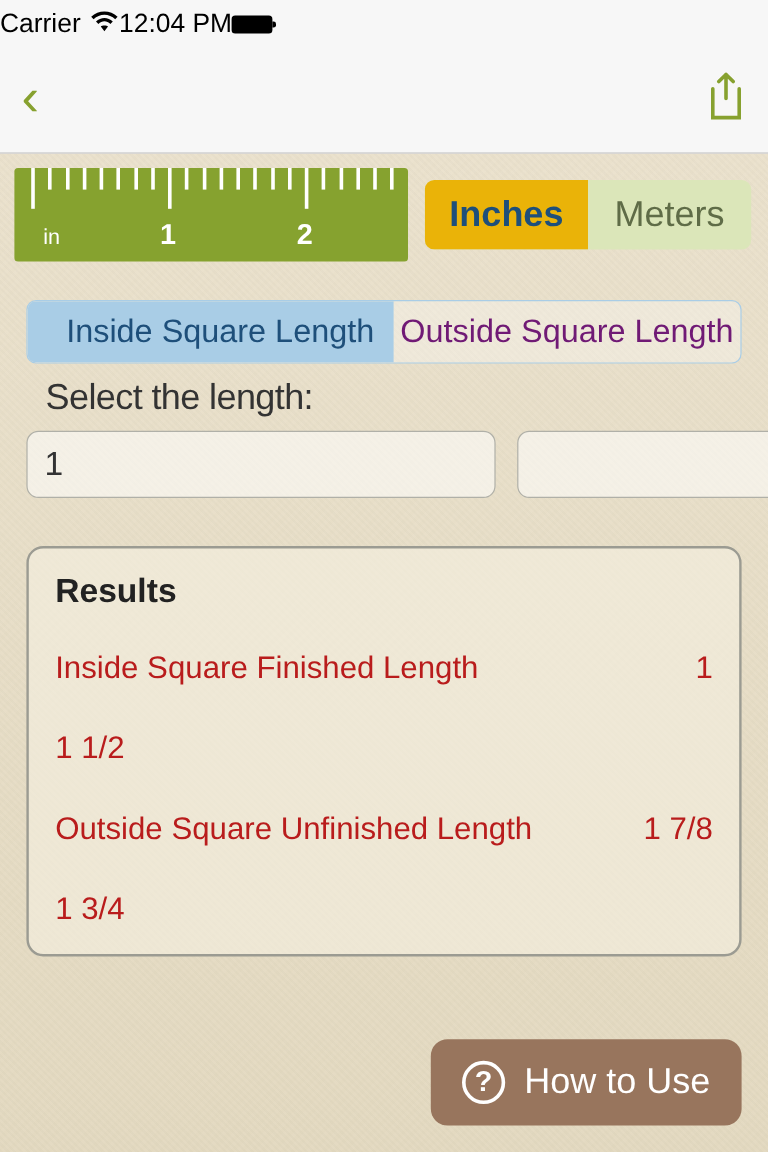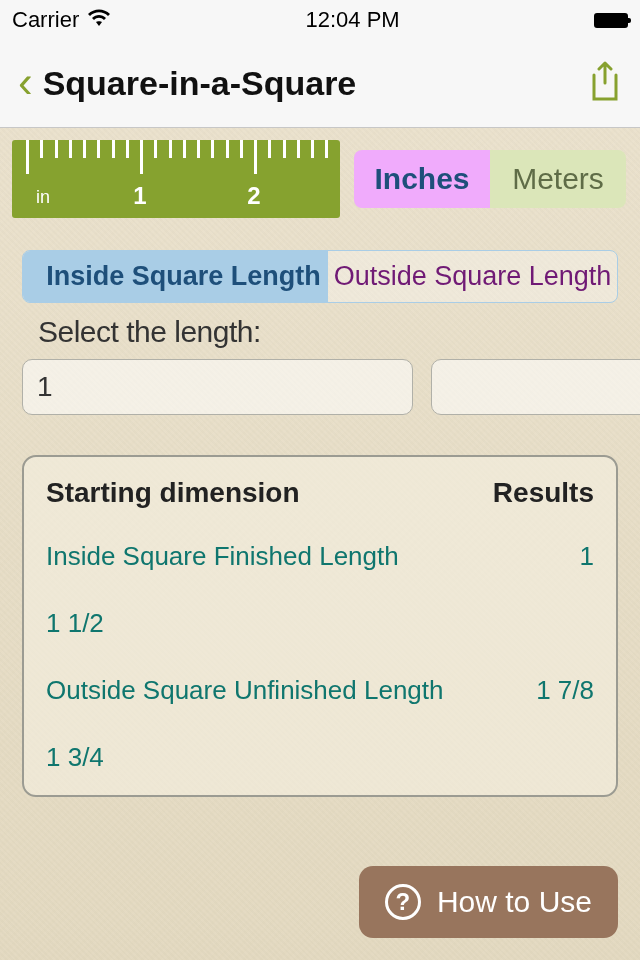--- a/index.html
+++ b/index.html
@@ -19,22 +19,21 @@
       linear-gradient(#eae1cc, #e3d9c0);
     pointer-events: none;
     z-index: 0;
   }
 
   
   .status-bar {
     height: 40px;
     display: flex;
     align-items: center;
-    justify-content: space-between;
-    padding: 0 12px;
+    padding: 0 0;
     font-size: 22px;
     font-weight: 500;
     color: #000;
     background: #f7f7f7;
     position: relative;
     z-index: 2;
   }
   .status-left, .status-right { display: flex; align-items: center; gap: 8px; }
   .wifi-icon { display: inline-block; }
   .battery {
@@ -109,21 +108,21 @@
     background: #dbe6b9;
     align-items: stretch;
     height: 58px;
     margin-top: 10px;
   }
   .unit-seg .seg {
     flex: 1; display: flex; align-items: center; justify-content: center;
     font-size: 30px; font-weight: 500; color: #5f6c47;
   }
   .unit-seg .seg.active {
-    background: #f0abfc;
+    background: #eab308;
     color: #1e4f7a;
     font-weight: 600;
   }
 
   
   .content { position: relative; z-index: 1; padding: 20px 22px 0 22px; }
   .prompt { font-size: 30px; color: #333; margin: 12px 0 10px 16px; letter-spacing: -0.5px;}
   .dim-seg {
     display: flex;
     border: 1px solid #a9cde6;
@@ -132,21 +131,21 @@
     background: rgba(255,255,255,0.3);
   }
   .dim-seg .seg {
     flex: 1; text-align: center;
     font-size: 27px; padding: 10px 4px;
     color: #701a75;
   }
   .dim-seg .seg.active {
     background: #a9cde6;
     color: #1e4f7a;
-    font-weight: 700;
+    font-weight: 400;
     padding-left: 20px;
   }
 
   .len-row { display: flex; gap: 18px; margin-top: 6px;}
   .len-row input {
     height: 56px;
     border: 1px solid #b0b0a8;
     border-radius: 10px;
     background: rgba(255,255,255,0.55);
     font-size: 28px;
@@ -164,21 +163,21 @@
     background: rgba(245,240,225,0.6);
     padding: 12px 22px 4px 22px;
   }
   .results .hdr {
     display: flex; justify-content: space-between;
     font-size: 28px; font-weight: 700; color: #222;
     padding: 8px 0 14px;
   }
   .results .row {
     display: flex; justify-content: space-between;
-    font-size: 26px; color: #0f766e;
+    font-size: 26px; color: #b91c1c;
     padding: 18px 0;
     text-align: right;
   }
 
   
   .howto {
     position: absolute;
     right: 22px; bottom: 22px;
     background: #98755d;
     color: #fff;
@@ -209,21 +208,20 @@
   <div style="font-weight:400">12:04 PM</div>
   <div class="status-right">
     <span class="battery"></span>
   </div>
 </div>
 
 <div class="nav-bar">
   <div class="back-btn">
     <span class="back-chevron">‹</span>
   </div>
-  <div class="nav-title">Square-in-a-Square</div>
   <div class="share-btn">
     <svg width="34" height="42" viewBox="0 0 34 42">
       <path d="M17 2 L17 22 M17 2 L11 8 M17 2 L23 8" stroke="#87a12f" stroke-width="3" fill="none" stroke-linecap="round"></path>
       <path d="M6 14 L6 38 L28 38 L28 14" stroke="#87a12f" stroke-width="3" fill="none" stroke-linecap="round"></path>
     </svg>
   </div>
 </div>
 
 <div class="ruler-row">
   <div class="ruler">
@@ -267,21 +265,20 @@
   </div>
 
   <div class="prompt" style="">Select the length:</div>
   <div class="len-row">
     <input type="text" value="1" style="">
     <input type="text" value="" style="">
   </div>
 
   <div class="results">
     <div class="hdr">
-      <span>Starting dimension</span>
       <span>Results</span>
     </div>
     <div id="results-body">
         <div class="row">
           <span>Inside Square Finished Length</span>
           <span>1</span>
         </div>
         <div class="row">
           <span>1 1/2</span>
         </div>

